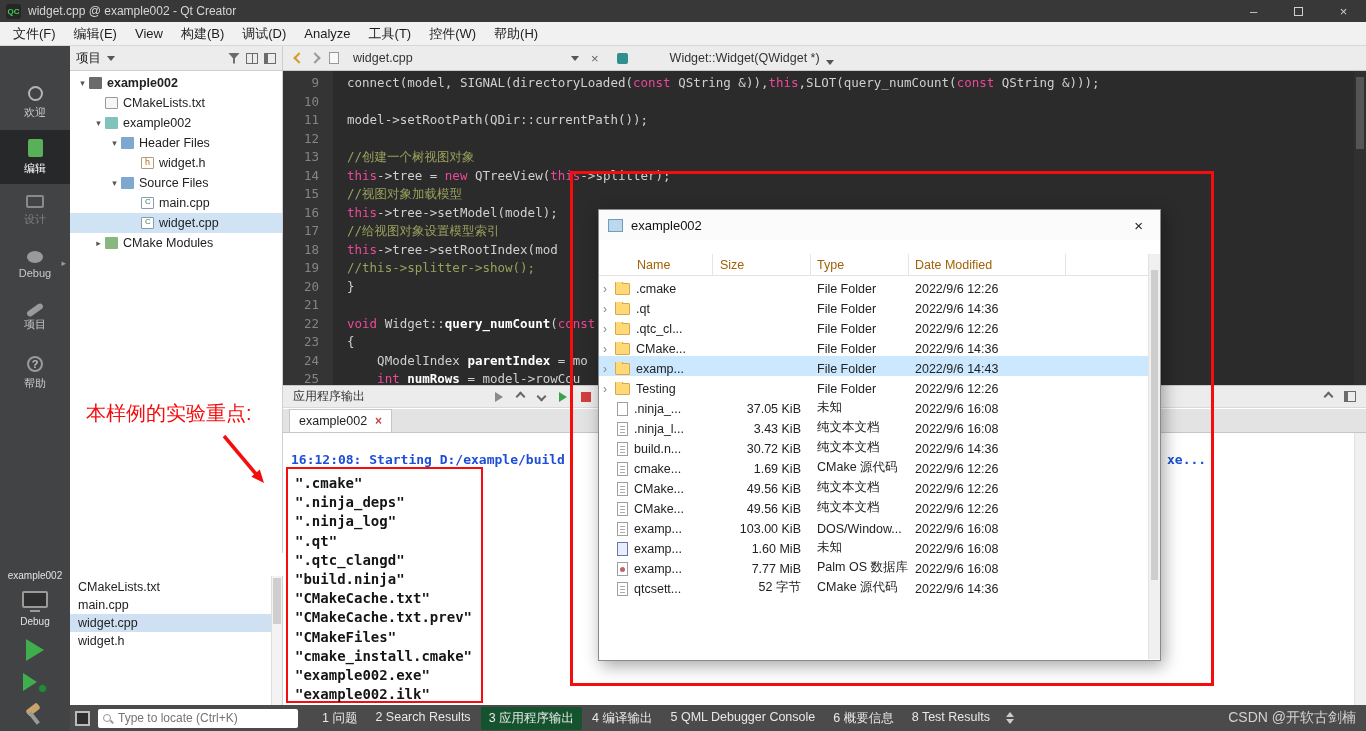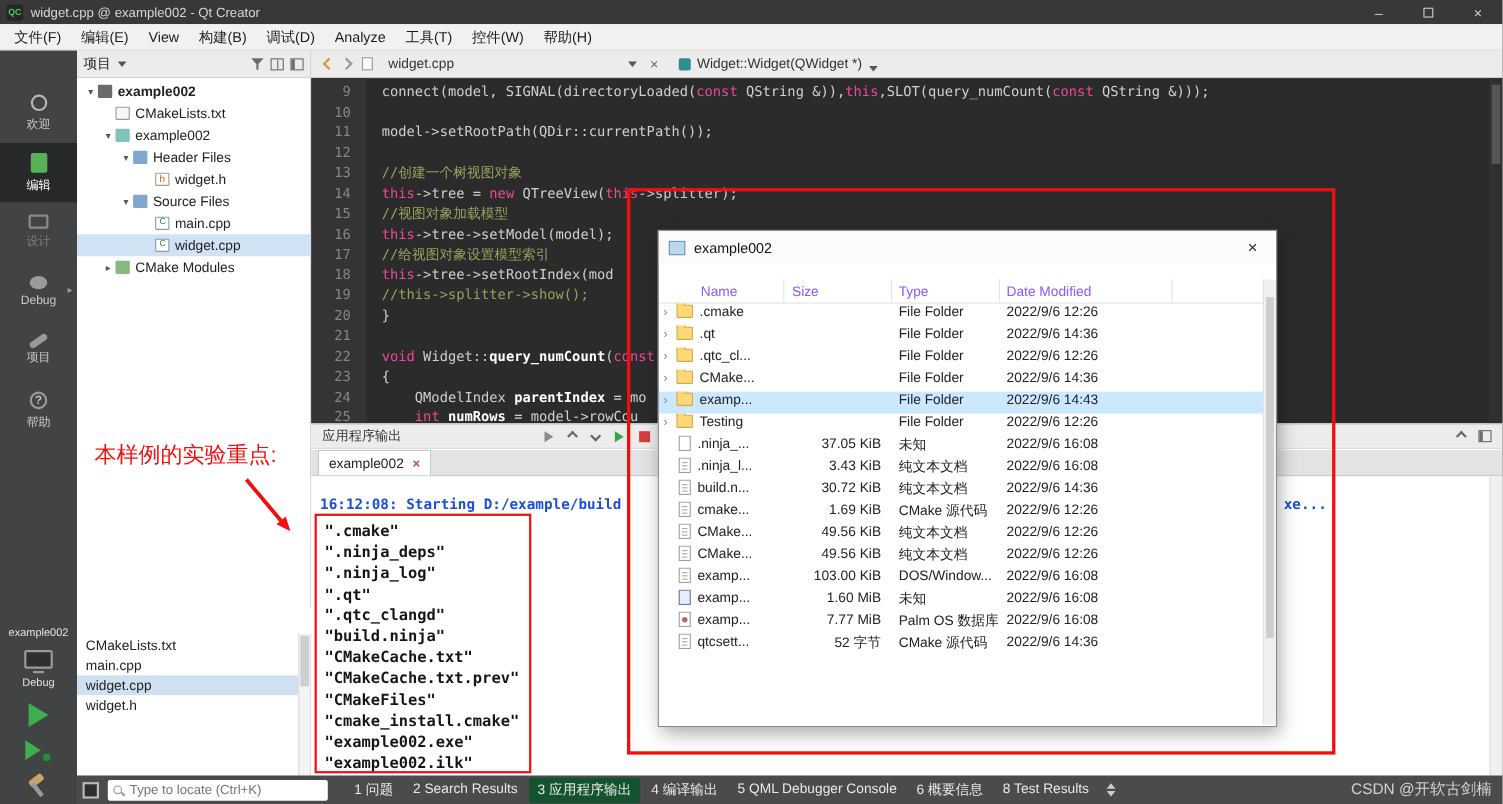--- a/index.html
+++ b/index.html
@@ -98,21 +98,21 @@
 
   
   .editor-toolbar{position:absolute;left:283px;top:46px;width:1083px;height:25px;background:#ececec;
                   border-bottom:1px solid #c9c9c9;display:flex;align-items:center;font-size:12.5px;color:#333;padding:0 8px;}
   .chev-nav{width:8px;height:8px;border-left:2px solid #d79a2e;border-bottom:2px solid #d79a2e;transform:rotate(45deg);margin:0 4px;}
   .chev-nav.fwd{transform:rotate(225deg);border-color:#9a9a9a;}
   .doc-ic{width:10px;height:12px;background:#f8f8f8;border:1px solid #999;margin:0 8px 0 6px;}
   .fcombo{display:flex;align-items:center;justify-content:space-between;width:238px;padding:0 6px;}
   .xclose{color:#666;font-size:13px;padding:0 6px;}
   .sym-ic{width:11px;height:11px;background:#2f8f8f;border-radius:2px;margin:0 6px 0 12px;}
-  .scombo{display:flex;align-items:flex-end;gap:6px;}
+  .scombo{display:flex;align-items:flex-end;gap:6px;margin-left:36px;}
   .etb-right{margin-left:auto;display:flex;align-items:center;gap:10px;}
   .ecombo{display:flex;align-items:center;gap:6px;}
   .plus{font-size:15px;color:#444;}
 
   
   .editor{position:absolute;left:283px;top:71px;width:1083px;height:314px;background:#2b2b2b;display:flex;overflow:hidden;
           font-family:"DejaVu Sans Mono","Liberation Mono",monospace;font-size:12.5px;line-height:18.5px;}
   .gutter{width:50px;background:#343434;color:#858585;text-align:right;padding:3px 14px 0 0;flex:none;}
   .code-lines{padding:3px 0 0 14px;white-space:pre;color:#cfcfcf;}
   .tk-p{color:#cfcfcf;}
@@ -150,28 +150,28 @@
             font-size:14px;color:#151515;line-height:19.2px;}
   .fb-line{white-space:pre;}
 
   
   .app-window{position:absolute;left:598px;top:209px;width:563px;height:452px;background:#fff;border:1px solid #8a8a8a;
               box-shadow:3px 5px 16px rgba(0,0,0,.35);z-index:6;font-size:12.5px;color:#222;}
   .aw-title{height:30px;display:flex;align-items:center;padding:0 9px;font-size:13px;color:#111;background:#fbfbfb;}
   .aw-icon{width:15px;height:13px;border:1px solid #6f9bbf;background:#bcd8ec;margin-right:8px;}
   .aw-close{margin-left:auto;font-size:15px;color:#222;padding:0 8px;}
   .aw-head{position:absolute;left:0;top:44px;width:551px;height:22px;display:flex;align-items:flex-start;
-           border-bottom:1px solid #e3e3e3;color:#8b5cf6;font-size:12.5px;}
+           border-bottom:1px solid #e3e3e3;color:#a16207;font-size:12.5px;}
   .hc{height:100%;display:flex;align-items:center;border-right:1px solid #e5e5e5;}
   .hc-name{width:114px;padding-left:38px;}
   .hc-size{width:98px;padding-left:7px;}
   .hc-type{width:98px;padding-left:6px;}
   .hc-date{width:157px;padding-left:6px;}
   .aw-rows{position:absolute;left:0;top:66px;width:551px;}
-  .frow{height:20px;display:flex;align-items:flex-start;}
+  .frow{height:20px;display:flex;align-items:flex-end;}
   .frow.selected{background:#cce8ff;}
   .c-name{width:114px;display:flex;align-items:center;overflow:hidden;flex:none;}
   .c-size{width:98px;text-align:right;padding-right:10px;flex:none;}
   .c-type{width:98px;padding-left:6px;flex:none;white-space:nowrap;overflow:hidden;}
   .c-date{width:157px;padding-left:6px;flex:none;}
   .exp{width:16px;padding-left:4px;color:#888;font-size:12px;visibility:hidden;flex:none;}
   .exp::before{content:"›";}
   .frow.folder .exp{visibility:visible;}
   .fic{width:15px;height:12px;margin-right:6px;position:relative;flex:none;}
   .frow.folder .fic{background:#ffd978;border:1px solid #d8a944;border-radius:1px;}

